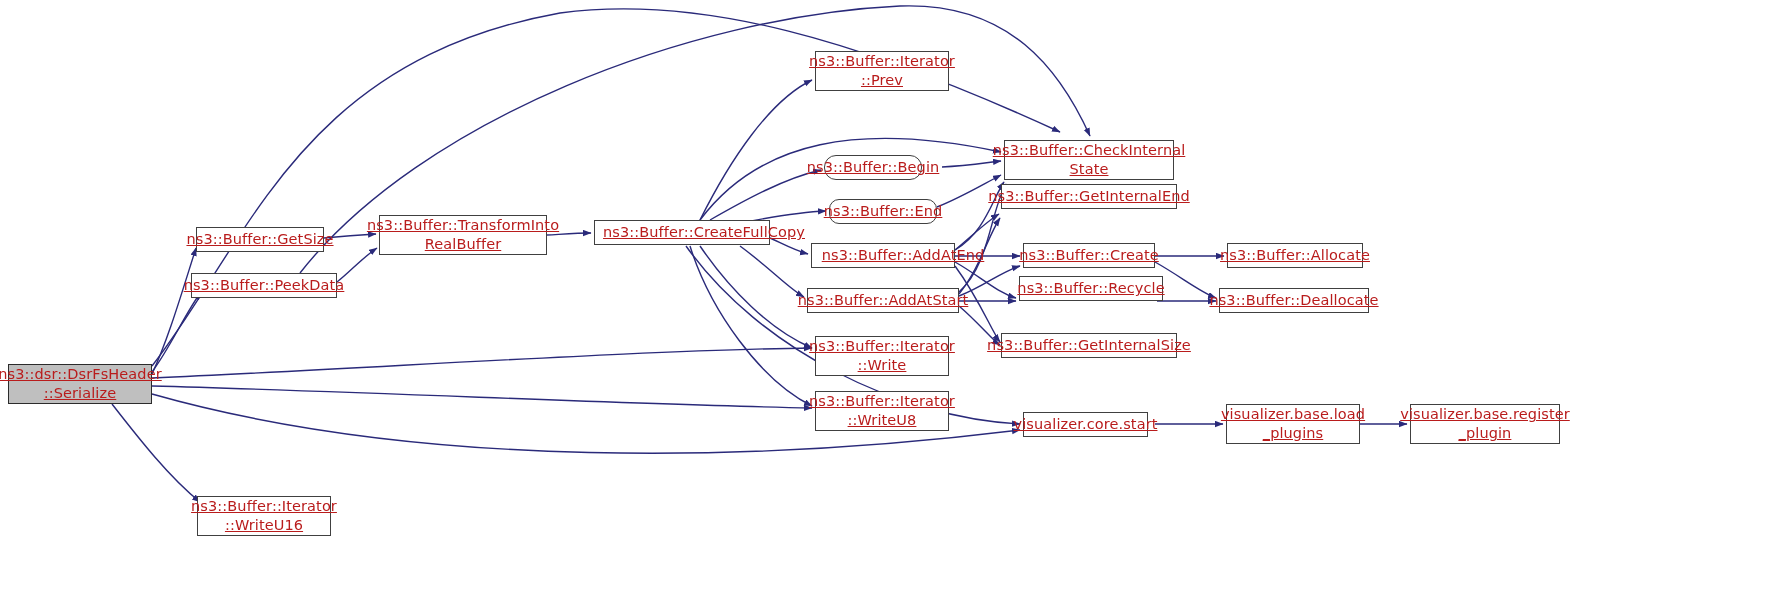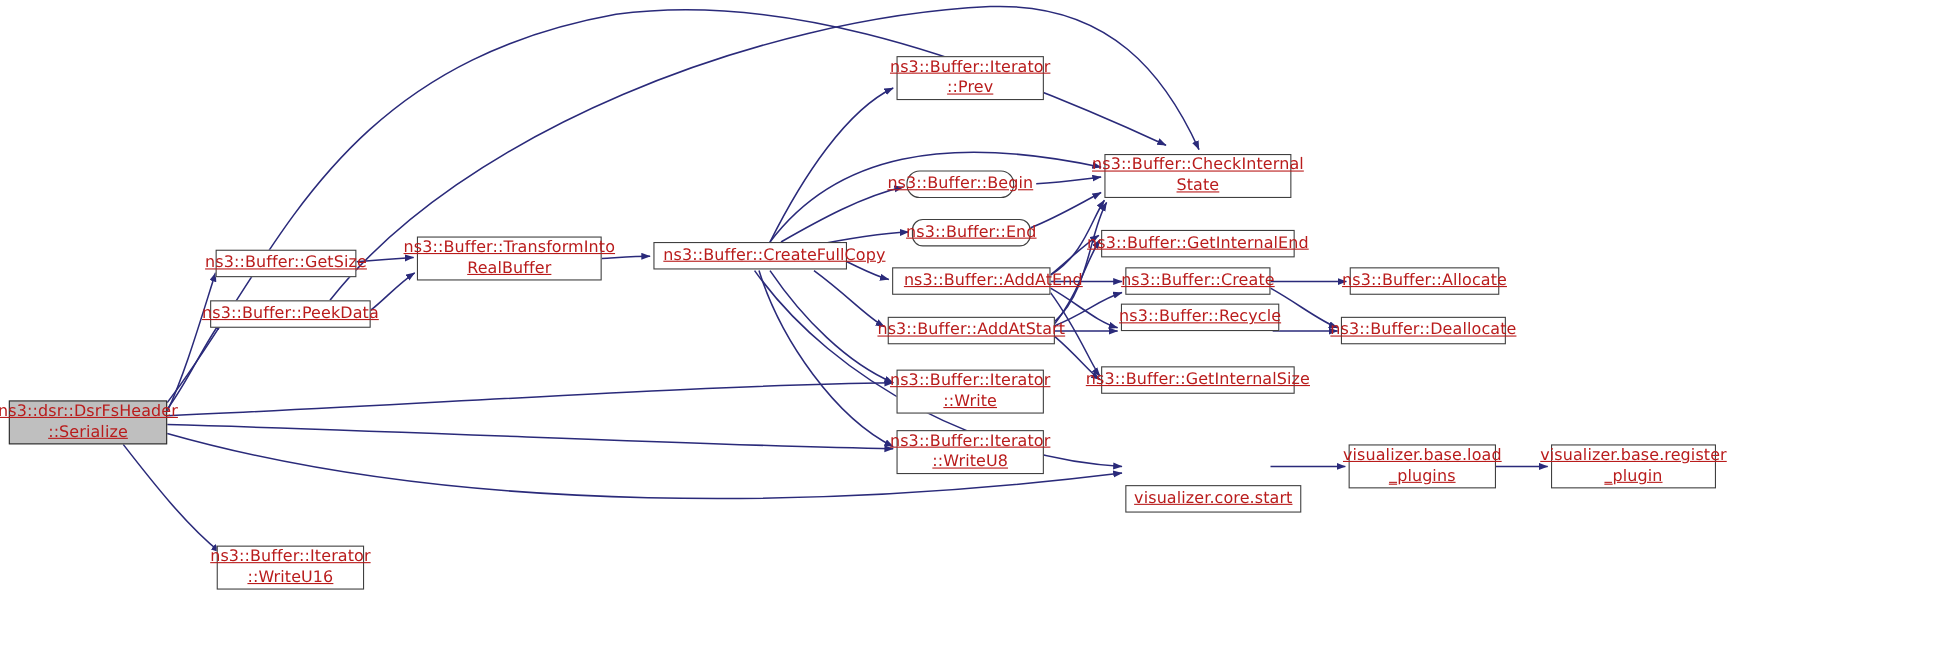--- a/index.html
+++ b/index.html
@@ -111,25 +111,25 @@
       <div class="node" style="left: 824px; top: 155px; width: 98px; height: 25px; border-radius: 12px;">ns3::Buffer::Begin</div>
       <div class="node" style="left: 829px; top: 199px; width: 108px; height: 25px; border-radius: 10px;">ns3::Buffer::End</div>
       <div class="node" style="left: 811px; top: 243px; width: 144px; height: 25px; padding-left: 40px;">ns3::Buffer::AddAtEnd</div>
       <div class="node" style="left: 807px; top: 288px; width: 152px; height: 25px;">ns3::Buffer::AddAtStart</div>
       <div class="node" style="left: 815px; top: 336px; width: 134px; height: 40px;">ns3::Buffer::Iterator
 ::Write</div>
       <div class="node" style="left: 815px; top: 391px; width: 134px; height: 40px;">ns3::Buffer::Iterator
 ::WriteU8</div>
       <div class="node" style="left: 1004px; top: 140px; width: 170px; height: 40px;">ns3::Buffer::CheckInternal
 State</div>
-      <div class="node" style="left: 1001px; top: 209px; width: 176px; height: 25px;">ns3::Buffer::GetInternalEnd</div>
+      <div class="node" style="left: 1001px; top: 184px; width: 176px; height: 25px;">ns3::Buffer::GetInternalEnd</div>
       <div class="node" style="left: 1023px; top: 243px; width: 132px; height: 25px;">ns3::Buffer::Create</div>
       <div class="node" style="left: 1019px; top: 276px; width: 144px; height: 25px;">ns3::Buffer::Recycle</div>
       <div class="node" style="left: 1001px; top: 333px; width: 176px; height: 25px;">ns3::Buffer::GetInternalSize</div>
-      <div class="node" style="left: 1023px; top: 412px; width: 160px; height: 25px; margin-top: 29px;">visualizer.core.start</div>
+      <div class="node" style="left: 1023px; top: 412px; width: 125px; height: 25px;">visualizer.core.start</div>
       <div class="node" style="left: 1227px; top: 243px; width: 136px; height: 25px;">ns3::Buffer::Allocate</div>
       <div class="node" style="left: 1219px; top: 288px; width: 150px; height: 25px;">ns3::Buffer::Deallocate</div>
       <div class="node" style="left: 1226px; top: 404px; width: 134px; height: 40px;">visualizer.base.load
 _plugins</div>
       <div class="node" style="left: 1410px; top: 404px; width: 150px; height: 40px;">visualizer.base.register
 _plugin</div>
     </div>
 </div>
 
 </body></html>

